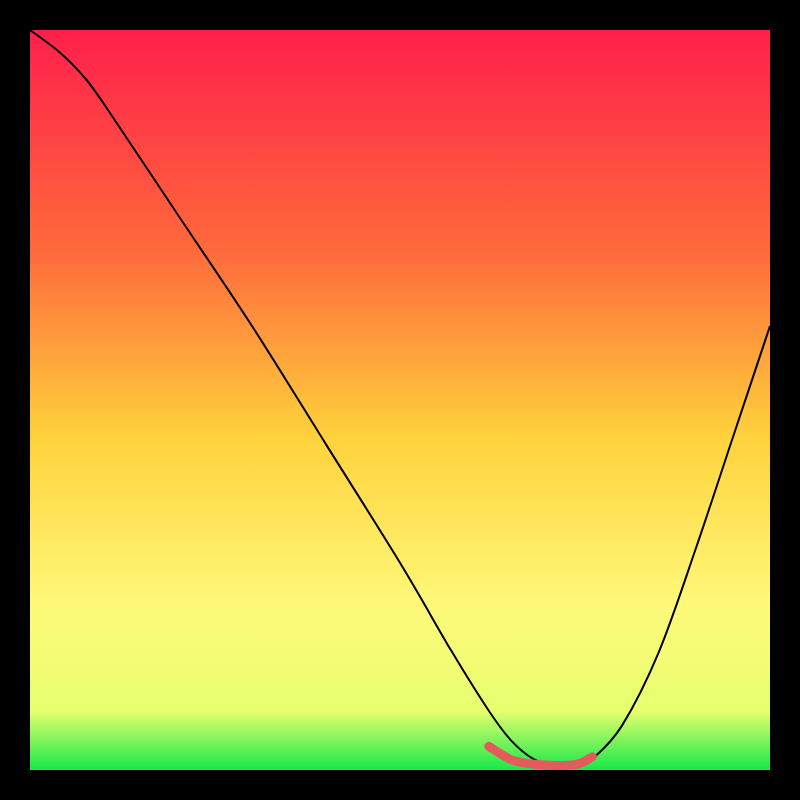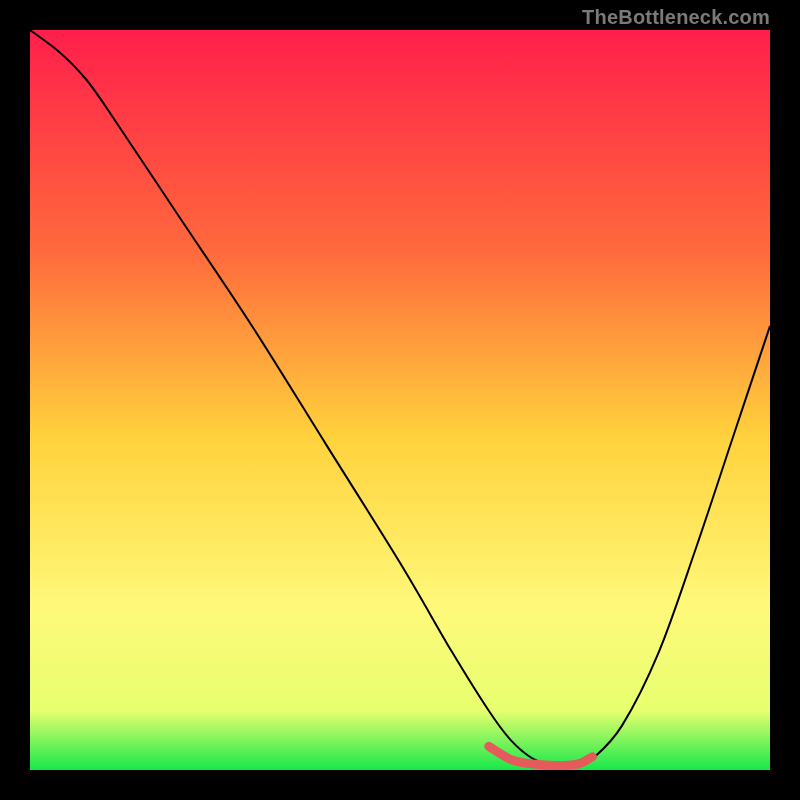--- a/index.html
+++ b/index.html
@@ -51,14 +51,13 @@
             <stop offset="78%" stop-color="#fff97a"></stop>
             <stop offset="92%" stop-color="#e7ff6e"></stop>
             <stop offset="100%" stop-color="#17e84a"></stop>
           </linearGradient>
       </defs>
       <rect id="bg-rect" x="0" y="0" width="740" height="740" fill="url(#bg-grad)"></rect>
       <path id="curve-main" fill="none" d="M 0.00 0.00 C 4.93 3.70, 20.97 14.80, 29.60 22.20 C 38.23 29.60, 44.40 35.77, 51.80 44.40 C 59.20 53.03, 57.97 50.57, 74.00 74.00 C 90.03 97.43, 123.33 148.00, 148.00 185.00 C 172.67 222.00, 197.33 257.77, 222.00 296.00 C 246.67 334.23, 271.33 374.93, 296.00 414.40 C 320.67 453.87, 349.03 498.27, 370.00 532.80 C 390.97 567.33, 407.00 596.93, 421.80 621.60 C 436.60 646.27, 448.93 666.00, 458.80 680.80 C 468.67 695.60, 473.60 702.38, 481.00 710.40 C 488.40 718.42, 495.80 724.58, 503.20 728.90 C 510.60 733.22, 518.00 735.07, 525.40 736.30 C 532.80 737.53, 541.43 737.53, 547.60 736.30 C 553.77 735.07, 555.00 735.68, 562.40 728.90 C 569.80 722.12, 580.90 713.48, 592.00 695.60 C 603.10 677.72, 616.67 651.20, 629.00 621.60 C 641.33 592.00, 653.67 553.77, 666.00 518.00 C 678.33 482.23, 690.67 444.00, 703.00 407.00 C 715.33 370.00, 733.83 314.50, 740.00 296.00" stroke="#000000" stroke-width="2" stroke-linejoin="round"></path>
       <path id="curve-highlight" fill="none" d="M 458.80 716.32 C 462.50 718.54, 473.60 726.68, 481.00 729.64 C 488.40 732.60, 495.80 733.09, 503.20 734.08 C 510.60 735.07, 518.00 735.56, 525.40 735.56 C 532.80 735.56, 541.43 735.56, 547.60 734.08 C 553.77 732.60, 559.93 727.91, 562.40 726.68" stroke="#e55a5a" stroke-width="9" stroke-linecap="round" stroke-linejoin="round"></path>
     </svg>
   </div>
-  <div class="watermark">TheBottleneck.com</div>
 </div>
 
 </body></html>

